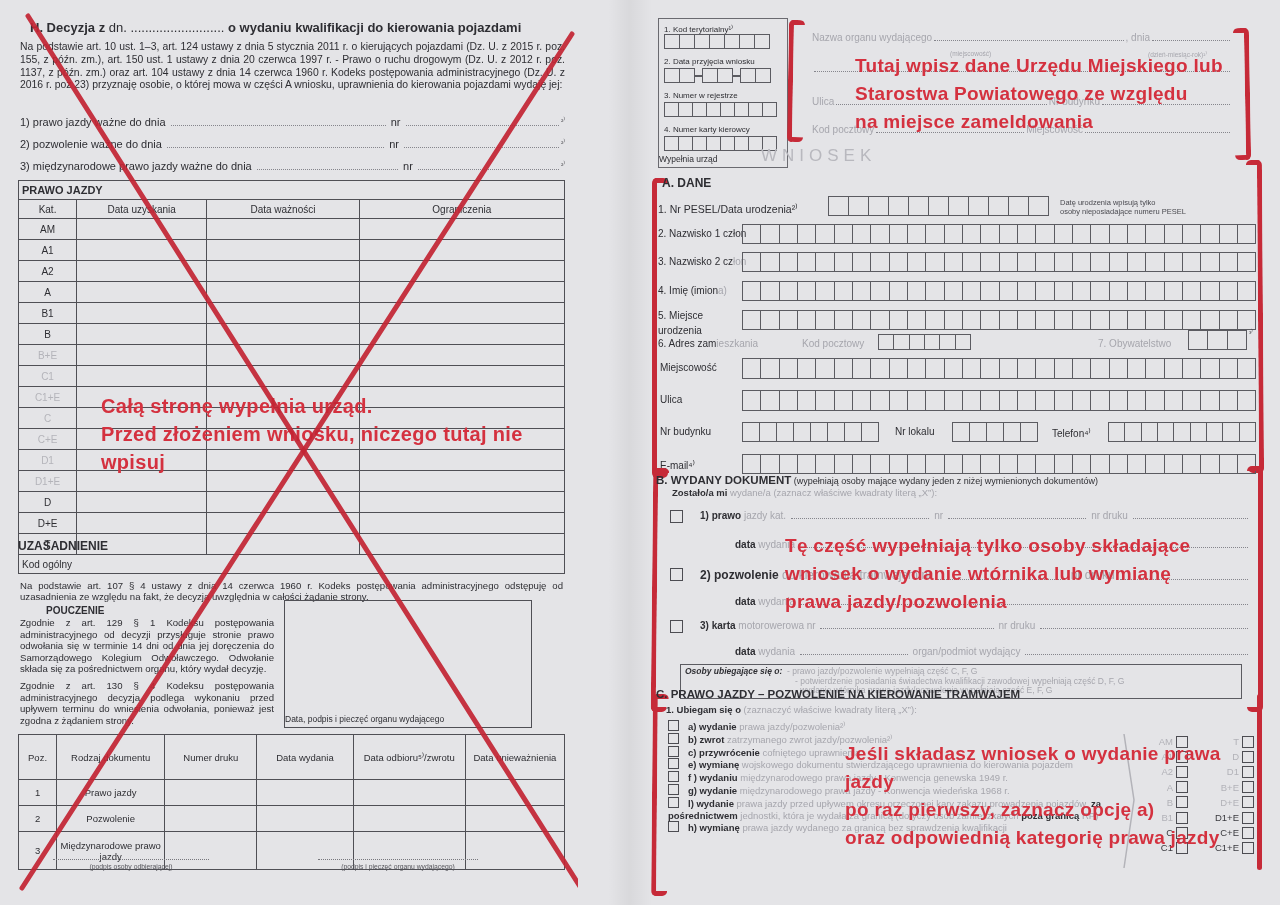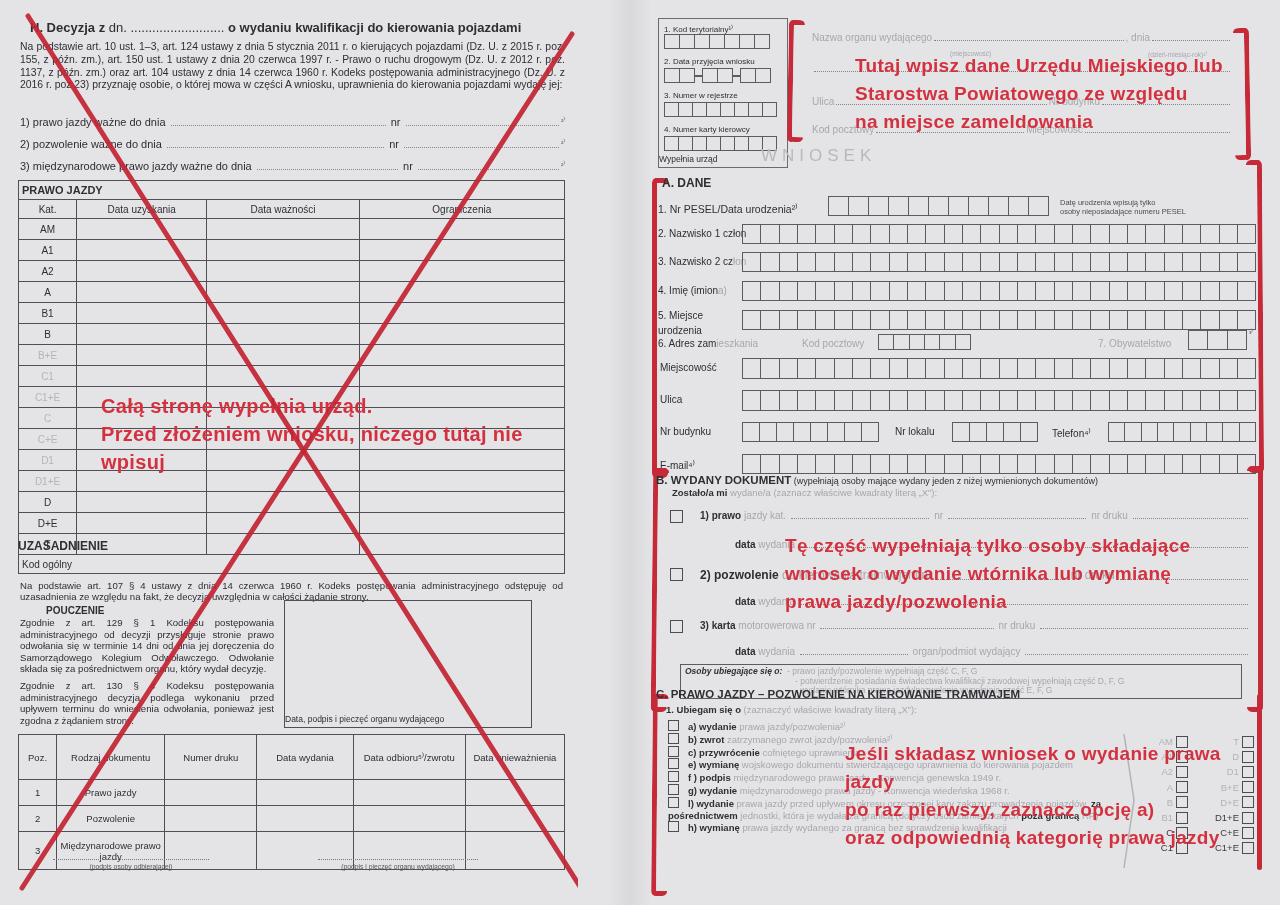--- a/index.html
+++ b/index.html
@@ -753,21 +753,21 @@
     <div class="abs fline" style="left:16px;top:694px;font-size:9.5px">
         <span class="dk">1. Ubiegam się o</span>
         <span class="gy"> (zaznaczyć właściwe kwadraty literą „X”):</span>
       </div>
 
     <div id="c-items" class="abs" style="left:18px;top:710px;width:474px">
         <div class="bline"><span class="cb"></span><span class="dk">a) wydanie</span><span class="gy"> prawa jazdy/pozwolenia²⁾</span></div>
         <div class="bline"><span class="cb"></span><span class="dk">b) zwrot</span><span class="gy"> zatrzymanego zwrot jazdy/pozwolenia²⁾</span></div>
         <div class="bline"><span class="cb"></span><span class="dk">c) przywrócenie</span><span class="gy"> cofniętego uprawnienia</span></div>
         <div class="bline"><span class="cb"></span><span class="dk">e) wymianę</span><span class="gy"> wojskowego dokumentu stwierdzającego uprawnienia do kierowania pojazdem</span></div>
-        <div class="bline"><span class="cb"></span><span class="dk">f ) podpis</span><span class="gy"> międzynarodowego prawa jazdy - Konwencja genewska 1949 r.</span></div>
+        <div class="bline"><span class="cb"></span><span class="dk">f ) wydaniu</span><span class="gy"> międzynarodowego prawa jazdy - Konwencja genewska 1949 r.</span></div>
         <div class="bline"><span class="cb"></span><span class="dk">g) wydanie</span><span class="gy"> międzynarodowego prawa jazdy - Konwencja wiedeńska 1968 r.</span></div>
         <div class="bline"><span class="cb"></span><span class="dk">l) wydanie</span><span class="gy"> prawa jazdy przed upływem okresu orzeczonej kary zakazu prowadzenia pojazdów, </span><span class="dk">za pośrednictwem</span><span class="gy"> jednostki, która je wydała za granicą (dotyczy osób zamieszkałych </span><span class="dk">poza granicą</span><span class="gy"> RP)</span></div>
         <div class="bline"><span class="cb"></span><span class="dk">h) wymianę</span><span class="gy"> prawa jazdy wydanego za granicą bez sprawdzenia kwalifikacji</span></div>
       </div>
 
     <div id="cat-grid" class="abs" style="left:492px;top:724px;width:112px">
         <div class="cat-row">
           <span class="cat-lab cgy w1">AM</span>
           <span class="cb cb11"></span>
           <span class="cat-lab cgy w2">T</span>

